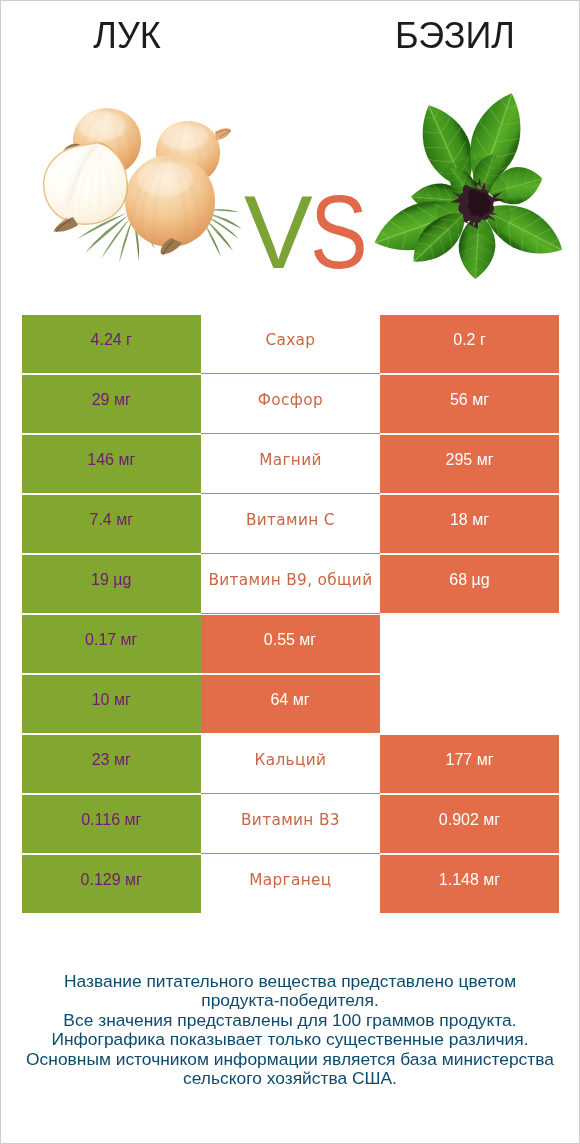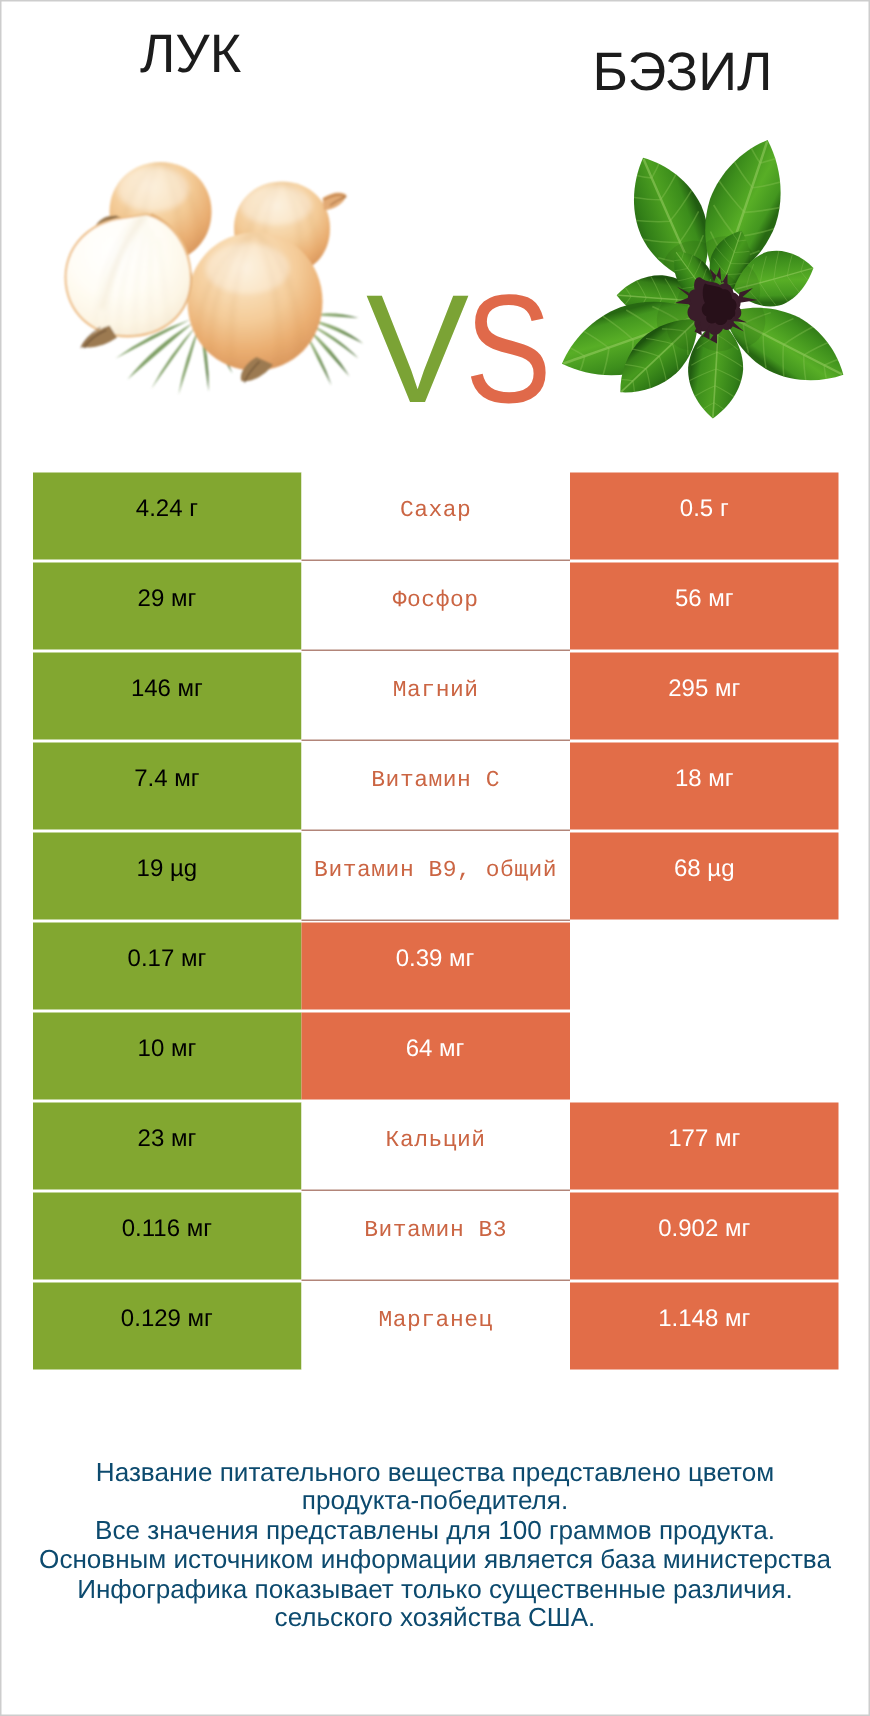--- a/index.html
+++ b/index.html
@@ -2,31 +2,31 @@
 <html><head>
 <meta charset="utf-8">
 <style>
   html,body{margin:0;padding:0;background:#fff;}
   body{width:580px;height:1144px;font-family:"Liberation Sans",sans-serif;-webkit-font-smoothing:antialiased;}
   .page{position:relative;width:578px;height:1142px;border:1px solid #cdcdcd;background:#fff;overflow:hidden;}
   .hdr{position:absolute;left:0;top:0;width:578px;height:300px;}
   .art{position:absolute;left:0;top:0;}
   .ttl{position:absolute;top:20px;font-size:36px;line-height:30px;color:#1c1c1c;text-align:center;}
   .ttl-l{left:36px;width:180px;}
-  .ttl-r{left:364px;width:180px;margin-top:12px;}
+  .ttl-r{left:364px;width:180px;}
   .vs{position:absolute;left:243px;top:131px;font-size:103px;line-height:110px;white-space:nowrap;margin-top:46px;}
   .vs span{display:inline-block;}
   .vs .v{color:#7ba335;}
   .vs .s{color:#e0694a;transform:scaleX(0.84);transform-origin:left center;margin-left:-3px;}
   .table{position:absolute;left:21px;top:314px;width:537px;}
   .row{display:flex;height:58px;margin-bottom:2px;}
-  .cl{width:178.5px;background:#82a730;color:#000000;display:flex;align-items:center;justify-content:center;font-size:16px;padding-bottom:8px;box-sizing:border-box;}
+  .cl{width:178.5px;background:#82a730;color:#701a75;display:flex;align-items:center;justify-content:center;font-size:16px;padding-bottom:8px;box-sizing:border-box;}
   .cc{width:179.5px;background:#fff;color:#cb6543;display:flex;align-items:center;justify-content:center;font-family:"DejaVu Sans",sans-serif;font-size:15.3px;letter-spacing:.35px;text-indent:.35px;padding-bottom:8px;box-sizing:border-box;}
   .cr{width:179px;background:#e26d48;color:#fff;display:flex;align-items:center;justify-content:center;font-size:16px;padding-bottom:8px;box-sizing:border-box;}
-  .row .cc{position:relative;font-family:Liberation Mono, monospace;}
+  .row .cc{position:relative;}
   .row:not(:last-child) .cc:after{content:"";position:absolute;left:0;right:0;bottom:-1px;height:1px;background:#b28579;}
   .foot{position:absolute;left:0;top:971px;width:578px;text-align:center;font-size:17.4px;color:#0c4a6e;line-height:19.4px;}
 </style>
 </head>
 <body>
 
 <div class="page">
   <div class="hdr">
     <svg class="art" width="578" height="300" viewBox="0 0 578 300">
       <defs>
@@ -311,21 +311,21 @@
     </g>
       </svg>
     <div class="ttl ttl-l">ЛУК</div>
     <div class="ttl ttl-r">БЭЗИЛ</div>
     <div class="vs"><span class="v">V</span><span class="s">S</span></div>
   </div>
   <div class="table" id="tbl">
       <div class="row">
         <div class="cl">4.24 г</div>
         <div class="cc">Сахар</div>
-        <div class="cr">0.5 г</div>
+        <div class="cr">0.2 г</div>
       </div>
       <div class="row">
         <div class="cl">29 мг</div>
         <div class="cc">Фосфор</div>
         <div class="cr">56 мг</div>
       </div>
       <div class="row">
         <div class="cl">146 мг</div>
         <div class="cc">Магний</div>
         <div class="cr">295 мг</div>
@@ -335,21 +335,21 @@
         <div class="cc">Витамин C</div>
         <div class="cr">18 мг</div>
       </div>
       <div class="row">
         <div class="cl">19 µg</div>
         <div class="cc">Витамин B9, общий</div>
         <div class="cr">68 µg</div>
       </div>
       <div class="row">
         <div class="cl">0.17 мг</div>
-        <div class="cr">0.39 мг</div>
+        <div class="cr">0.55 мг</div>
       </div>
       <div class="row">
         <div class="cl">10 мг</div>
         <div class="cr">64 мг</div>
       </div>
       <div class="row">
         <div class="cl">23 мг</div>
         <div class="cc">Кальций</div>
         <div class="cr">177 мг</div>
       </div>
@@ -361,17 +361,17 @@
       <div class="row">
         <div class="cl">0.129 мг</div>
         <div class="cc">Марганец</div>
         <div class="cr">1.148 мг</div>
       </div>
     </div>
   <div class="foot" id="foot">
       <div>Название питательного вещества представлено цветом</div>
       <div>продукта-победителя.</div>
       <div>Все значения представлены для 100 граммов продукта.</div>
+      <div>Инфографика показывает только существенные различия.</div>
       <div>Основным источником информации является база министерства</div>
-      <div>Инфографика показывает только существенные различия.</div>
       <div>сельского хозяйства США.</div>
     </div>
 </div>
 
 </body></html>

